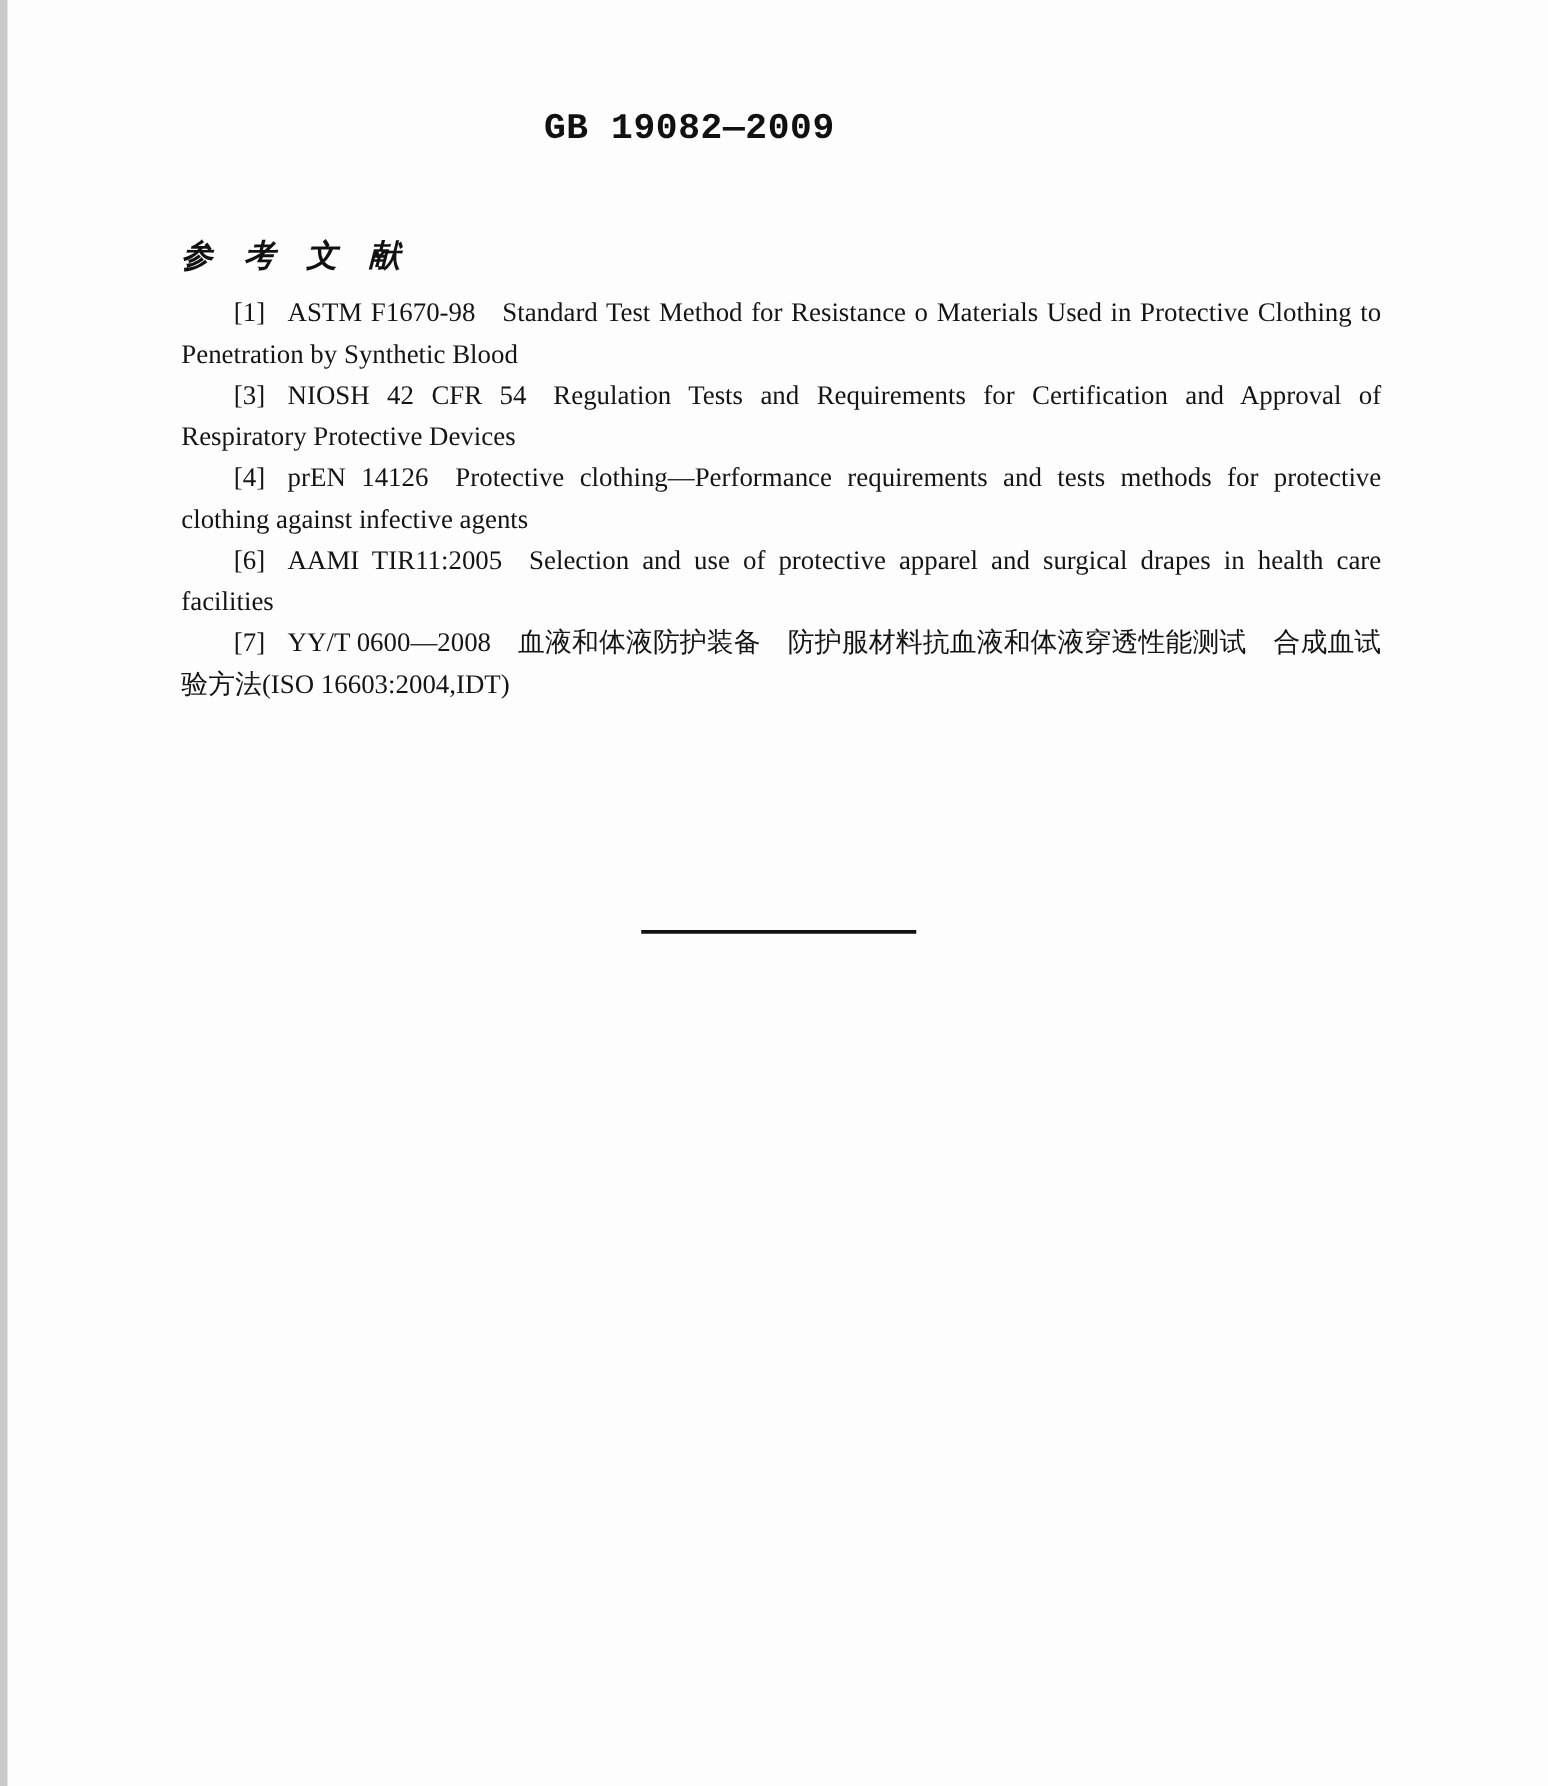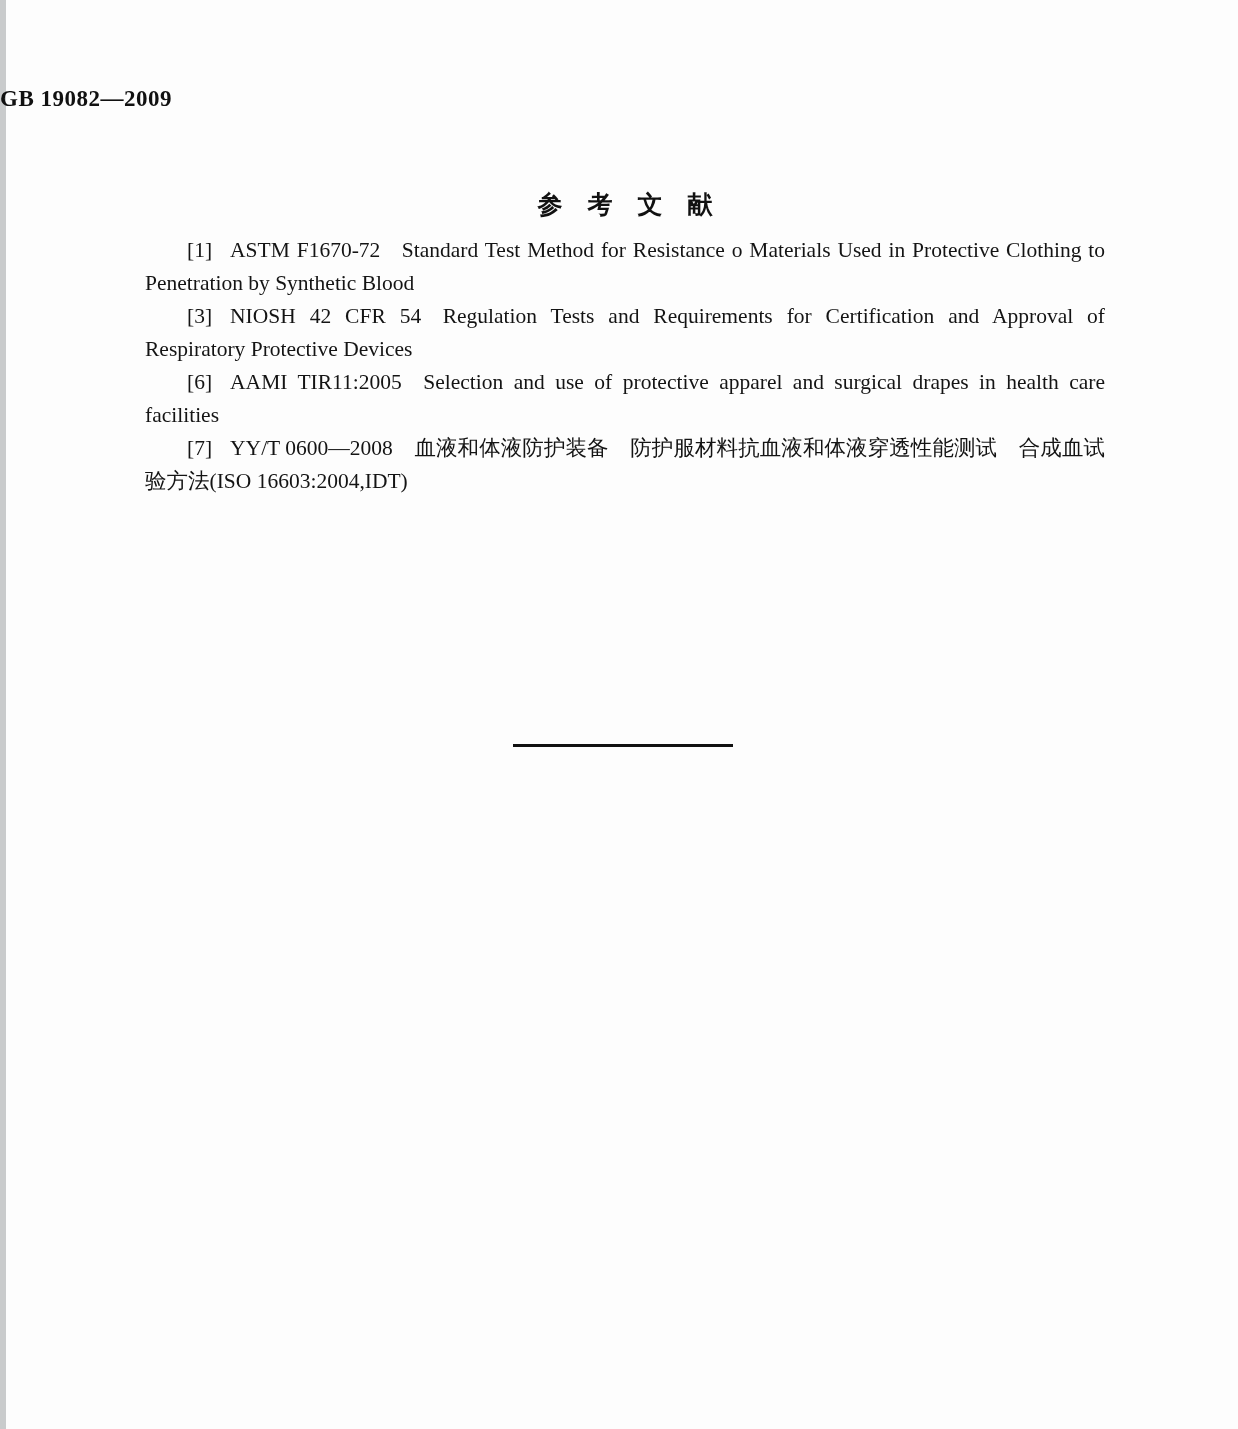--- a/index.html
+++ b/index.html
@@ -21,38 +21,39 @@
     position: absolute;
     left: 0; top: 0;
     width: 6px; height: 1429px;
     background: #c9cbcc;
   }
   .header {
     position: absolute;
     top: 86px;
     left: 0;
     width: 1103px;
-    text-align: left;
-    font-family: Liberation Serif, serif;
+    text-align: center;
+    font-family: Liberation Mono, monospace;
     font-weight: 700;
-    font-size: 23px;
+    font-size: 29px;
     letter-spacing: 0.5px;
     color: #111111;
   }
   .doc-title {
     position: absolute;
     top: 188px;
     left: 145px;
     width: 960px;
     margin: 0;
-    text-align: center;
+    text-align: left;
     font-size: 25px;
     font-weight: 700;
     color: #111111;
     font-family: "Liberation Sans", "DejaVu Sans", sans-serif;
+    font-style: italic;
   }
   .refs {
     position: absolute;
     top: 234px;
     left: 145px;
     width: 960px;
     font-size: 21.5px;
     line-height: 33px;
     text-align: justify;
   }
@@ -80,21 +81,22 @@
 
   <div class="edge-strip"></div>
 
   <div class="header">
     <span>GB 19082—2009</span>
   </div>
 
   <h1 class="doc-title">参　考　文　献</h1>
 
   <div class="refs">
-    <p><span class="ref-label">[1]</span><span>ASTM F1670-72  Standard Test Method for Resistance o Materials Used in Protective Clothing to Penetration by Synthetic Blood</span></p>
+    <p><span class="ref-label">[1]</span><span>ASTM F1670-98  Standard Test Method for Resistance o Materials Used in Protective Clothing to Penetration by Synthetic Blood</span></p>
     <p><span class="ref-label">[3]</span><span>NIOSH 42 CFR 54  Regulation Tests and Requirements for Certification and Approval of Respiratory Protective Devices</span></p>
+    <p><span class="ref-label">[4]</span><span>prEN 14126  Protective clothing—Performance requirements and tests methods for protective clothing against infective agents</span></p>
     <p><span class="ref-label">[6]</span><span>AAMI TIR11:2005  Selection and use of protective apparel and surgical drapes in health care facilities</span></p>
     <p><span class="ref-label">[7]</span><span>YY/T 0600—2008  血液和体液防护装备　防护服材料抗血液和体液穿透性能测试　合成血试验方法(ISO 16603:2004,IDT)</span></p>
   </div>
 
   <div class="end-rule"></div>
 
 </div>
 
 </body></html>

